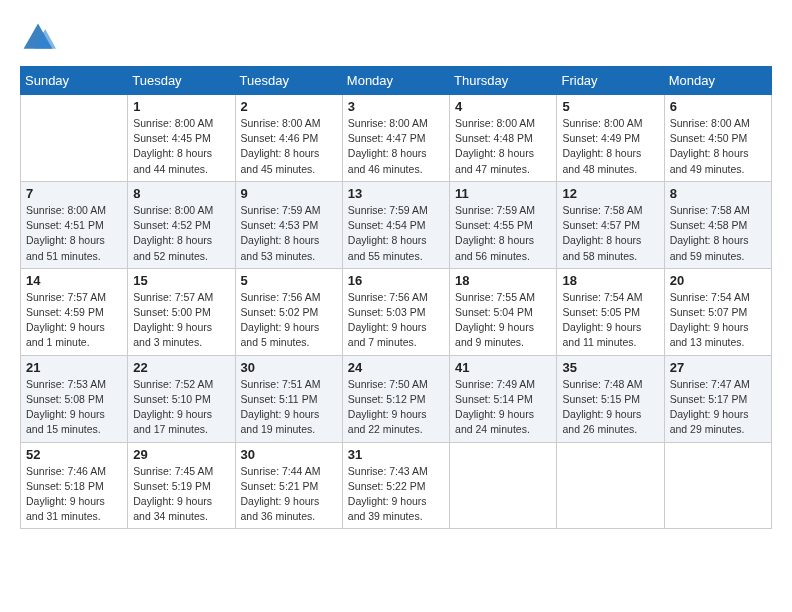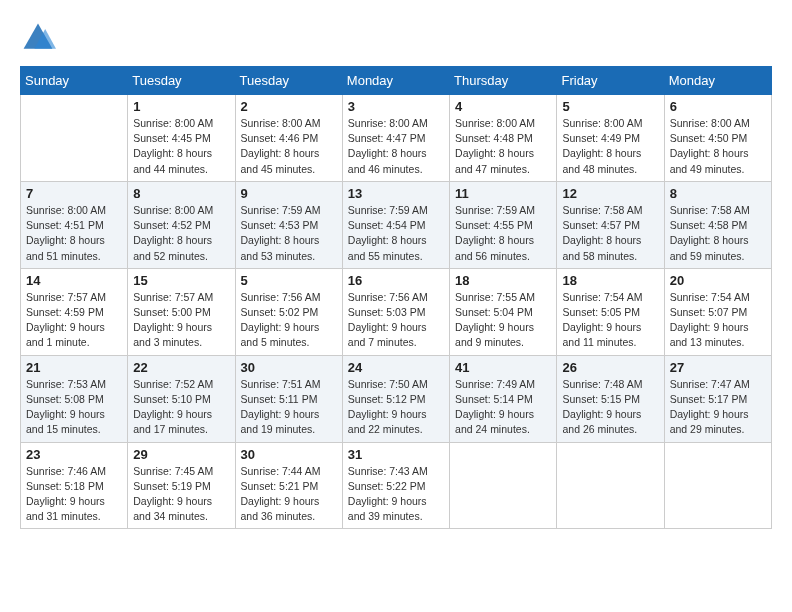--- a/index.html
+++ b/index.html
@@ -223,31 +223,31 @@
         </td>
         <td>
           <div class="day-num">24</div>
           <div class="day-info">Sunrise: 7:50 AM<br>Sunset: 5:12 PM<br>Daylight: 9 hours<br>and 22 minutes.</div>
         </td>
         <td>
           <div class="day-num">41</div>
           <div class="day-info">Sunrise: 7:49 AM<br>Sunset: 5:14 PM<br>Daylight: 9 hours<br>and 24 minutes.</div>
         </td>
         <td>
-          <div class="day-num">26</div>
+          <div class="day-num">35</div>
           <div class="day-info">Sunrise: 7:48 AM<br>Sunset: 5:15 PM<br>Daylight: 9 hours<br>and 26 minutes.</div>
         </td>
         <td>
           <div class="day-num">27</div>
           <div class="day-info">Sunrise: 7:47 AM<br>Sunset: 5:17 PM<br>Daylight: 9 hours<br>and 29 minutes.</div>
         </td>
       </tr>
       <tr>
         <td>
-          <div class="day-num">23</div>
+          <div class="day-num">52</div>
           <div class="day-info">Sunrise: 7:46 AM<br>Sunset: 5:18 PM<br>Daylight: 9 hours<br>and 31 minutes.</div>
         </td>
         <td>
           <div class="day-num">29</div>
           <div class="day-info">Sunrise: 7:45 AM<br>Sunset: 5:19 PM<br>Daylight: 9 hours<br>and 34 minutes.</div>
         </td>
         <td>
           <div class="day-num">30</div>
           <div class="day-info">Sunrise: 7:44 AM<br>Sunset: 5:21 PM<br>Daylight: 9 hours<br>and 36 minutes.</div>
         </td>

